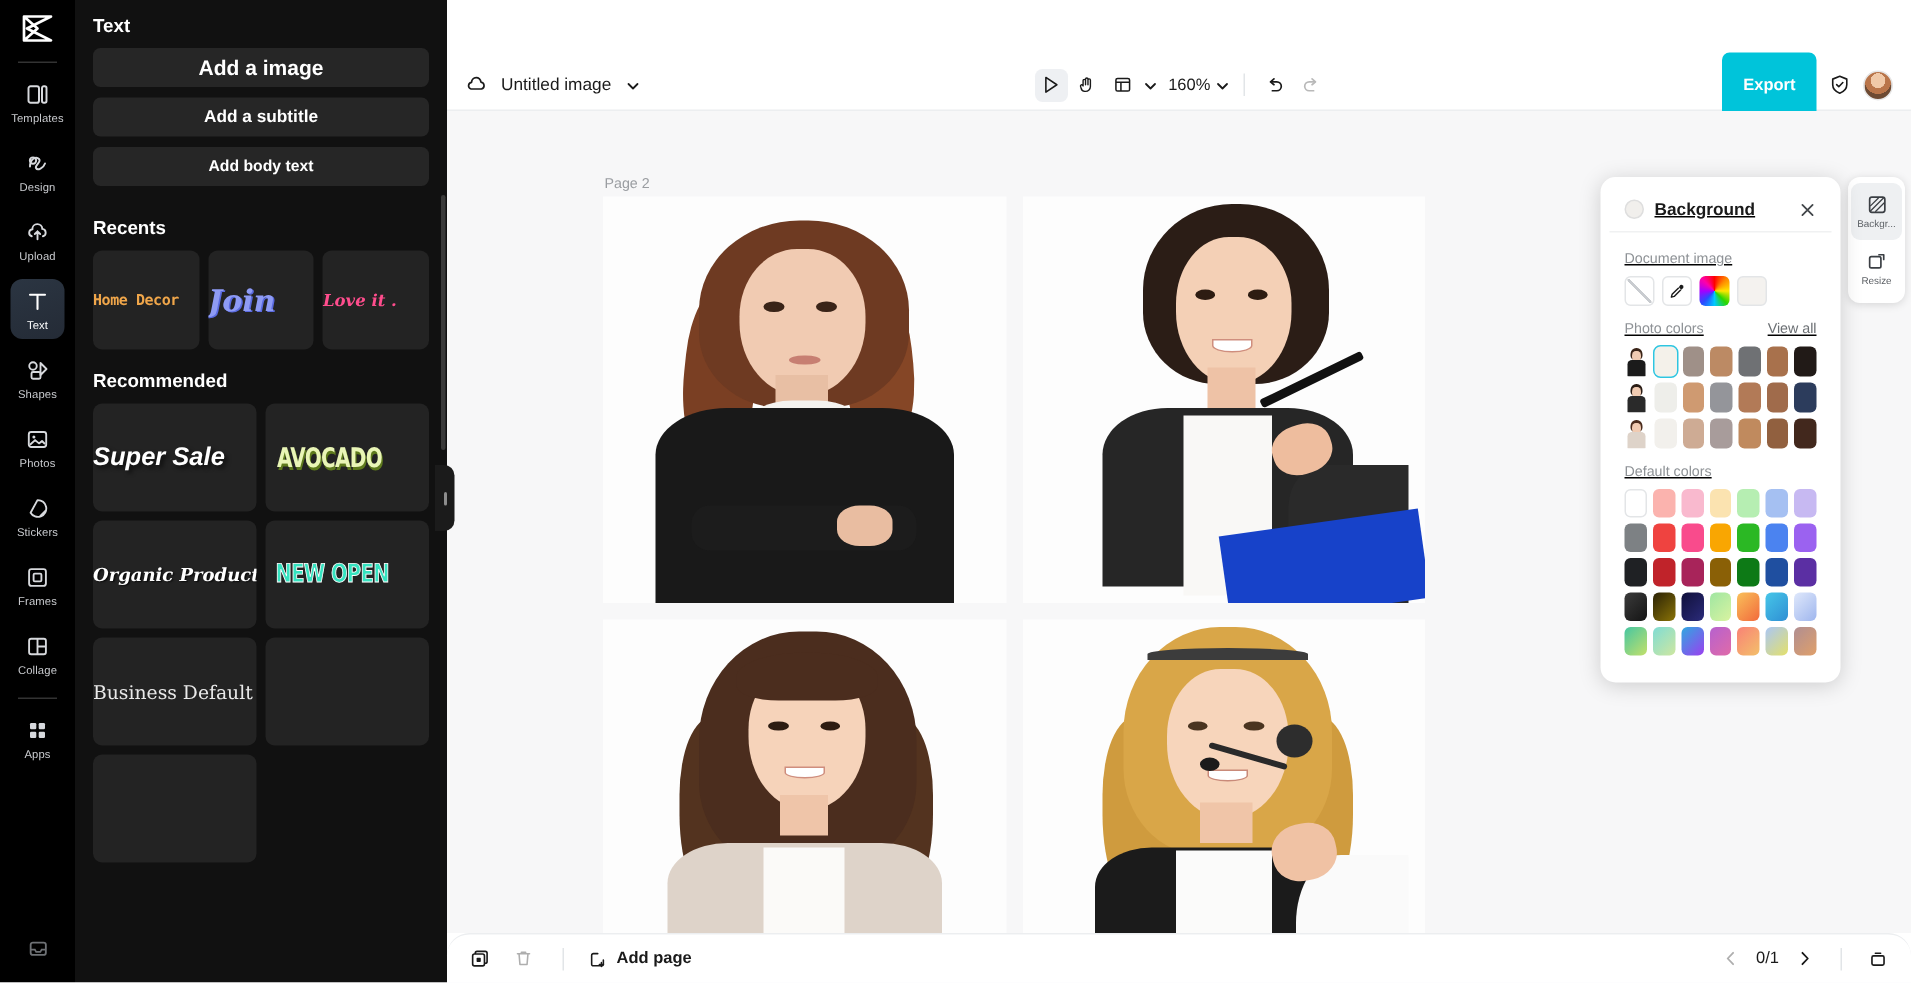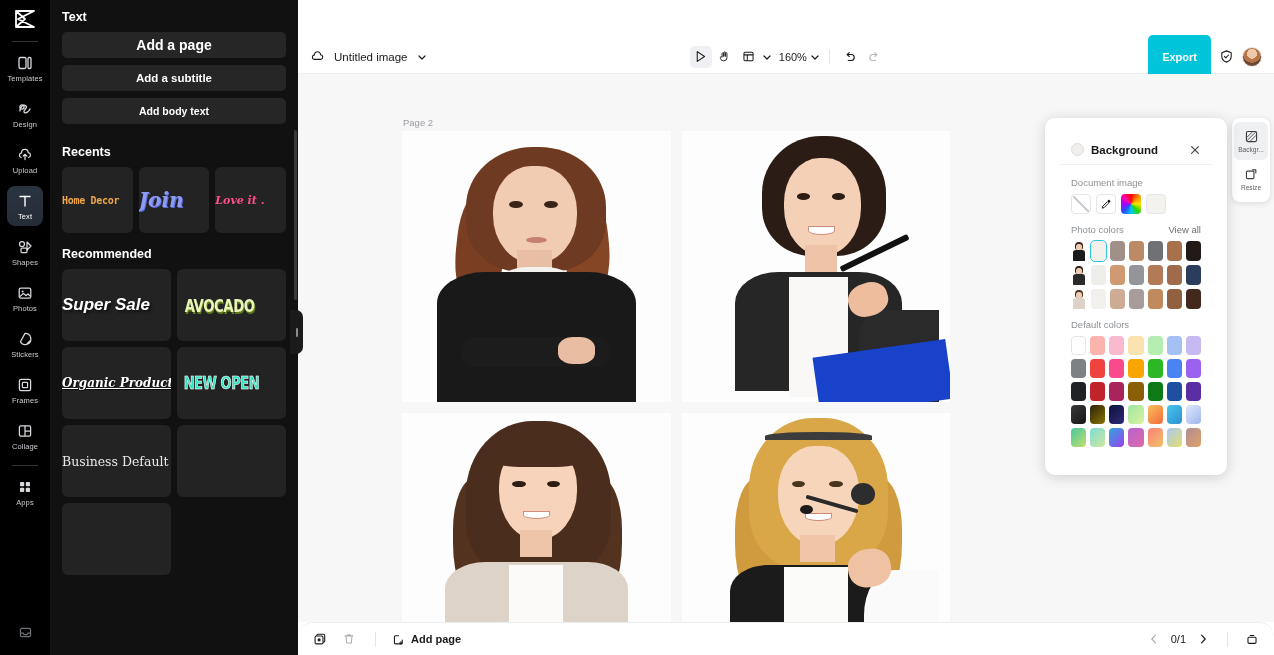--- a/index.html
+++ b/index.html
@@ -60,21 +60,21 @@
   .thumb.r { height: 66px; }
   .thumb.g { height: 72px; }
   .th-txt { font-size: 13px; white-space: nowrap; }
 
   .s-home { color:#f0a64a; font-weight:bold; font-size:10px; font-family:"DejaVu Sans Mono",monospace; letter-spacing:-.3px; }
   .s-join { color:#8e9bf5; font-style:italic; font-weight:bold; font-size:20px; font-family:"DejaVu Serif",serif; text-shadow:1px 1px 0 #5a6ae0; }
   .s-love { color:#ff4d8d; font-style:italic; font-weight:bold; font-size:11px; font-family:"DejaVu Serif",serif; }
   .s-super { color:#fff; font-style:italic; font-weight:bold; font-size:17px; text-shadow:2px 2px 3px rgba(0,0,0,.6); }
   .s-hello { color:transparent; -webkit-text-stroke:1px #4e5155; font-style:italic; font-weight:bold; font-size:24px; font-family:"DejaVu Sans",sans-serif; }
   .s-avo { color:#e9f5b6; font-weight:bold; font-size:18px; font-family:"DejaVu Sans Condensed","Liberation Sans Narrow",sans-serif; letter-spacing:-.5px; text-shadow:1px 2px 0 #5e7a1d; transform:scaleX(.82); }
-  .s-org { color:#fff; font-style:italic; font-weight:bold; font-size:12px; font-family:"DejaVu Serif",serif; text-shadow:1px 1px 1px rgba(0,0,0,.7);text-decoration:underline; }
+  .s-org { color:#fff; font-style:italic; font-weight:bold; font-size:12px; font-family:"DejaVu Serif",serif; text-shadow:1px 1px 1px rgba(0,0,0,.7); }
   .s-new { color:#35e3c0; font-weight:bold; font-size:17px; font-family:"DejaVu Sans Condensed","Liberation Sans Narrow",sans-serif; -webkit-text-stroke:.6px #fff; letter-spacing:-.5px; transform:scaleX(.85); }
   .s-bus { color:#e9e9e9; font-size:12.5px; font-family:"DejaVu Serif",serif; }
 
   .panel-scroll { position:absolute; right:1px; top:130px; width:3px; height:170px; background:#3a3a3a; border-radius:2px; }
 
   .collapse {
     position: absolute; left: 290px; top: 310px; width: 13px; height: 44px;
     background: #1b1b1b; border-radius: 0 7px 7px 0; z-index: 30;
     display: flex; align-items: center; justify-content: center; cursor: pointer;
   }
@@ -186,23 +186,23 @@
   }
   .bb-left { display: flex; align-items: center; gap: 9px; }
   .bb-right { display: flex; align-items: center; gap: 7px; }
   .addpage { display: flex; align-items: center; gap: 6px; font-size: 11px; font-weight: bold; color: #1a1a1a; cursor: pointer; }
   .pagenum { font-size: 11px; color: #1a1a1a; }
   .ic-btn { width: 20px; height: 20px; display:flex; align-items:center; justify-content:center; cursor:pointer; }
   .ic-btn.dis { opacity: .35; }
 
   
   .bgpanel {
-    position: absolute; right: 47px; top: 44px; width: 182px;
+    position: absolute; right: 47px; top: 44px; width: 160px;
     background: #fff; border-radius: 10px;
-    box-shadow: 0 2px 14px rgba(0,0,0,.17); padding: 16px; z-index: 40;
+    box-shadow: 0 2px 14px rgba(0,0,0,.17); padding: 6px; z-index: 40; text-decoration: underline;
   }
   .bg-head { display:flex; align-items:center; padding: 9px 10px 8px 10px; border-bottom:1px solid #f0f1f2; }
   .bg-swatch { width:13px; height:13px; border-radius:50%; background:#f1efec; border:1px solid #dedede; margin-right:7px; }
   .bg-title { font-size: 11.5px; font-weight: bold; color:#1a1a1a; flex:1; }
   .bg-body { padding: 8px 10px 12px 10px; }
   .bg-lbl { font-size: 9.5px; color: #8e9296; margin: 4px 0 6px 0; }
   .bg-lblrow { display:flex; align-items:center; justify-content:space-between; margin: 10px 0 6px 0; }
   .bg-lblrow .bg-lbl { margin:0; }
   .viewall { font-size: 9.5px; color: #6b6f73; cursor: pointer; }
   .docrow { display:flex; gap:5px; }
@@ -363,21 +363,21 @@
             <rect x="2.6" y="3.6" width="10.8" height="8.8" rx="1.6" fill="none" stroke="#6e7175" stroke-width="1.3"></rect>
             <path d="M2.6 8.6 H5.6 L6.5 10.2 H9.5 L10.4 8.6 H13.4" fill="none" stroke="#6e7175" stroke-width="1.2"></path>
           </svg>
       </span>
     </div>
   </div>
 
   <div class="panel">
     <div class="panel-h">Text</div>
 
-    <div class="txtbtn t1">Add a page</div>
+    <div class="txtbtn t1">Add a image</div>
     <div class="txtbtn t2">Add a subtitle</div>
     <div class="txtbtn t3">Add body text</div>
 
     <div class="panel-sec">Recents</div>
     <div class="grid3">
       <div class="thumb r">
           <span class="th-txt s-home">Home Decor</span>
         </div>
       <div class="thumb r">
           <span class="th-txt s-join">Join</span>

